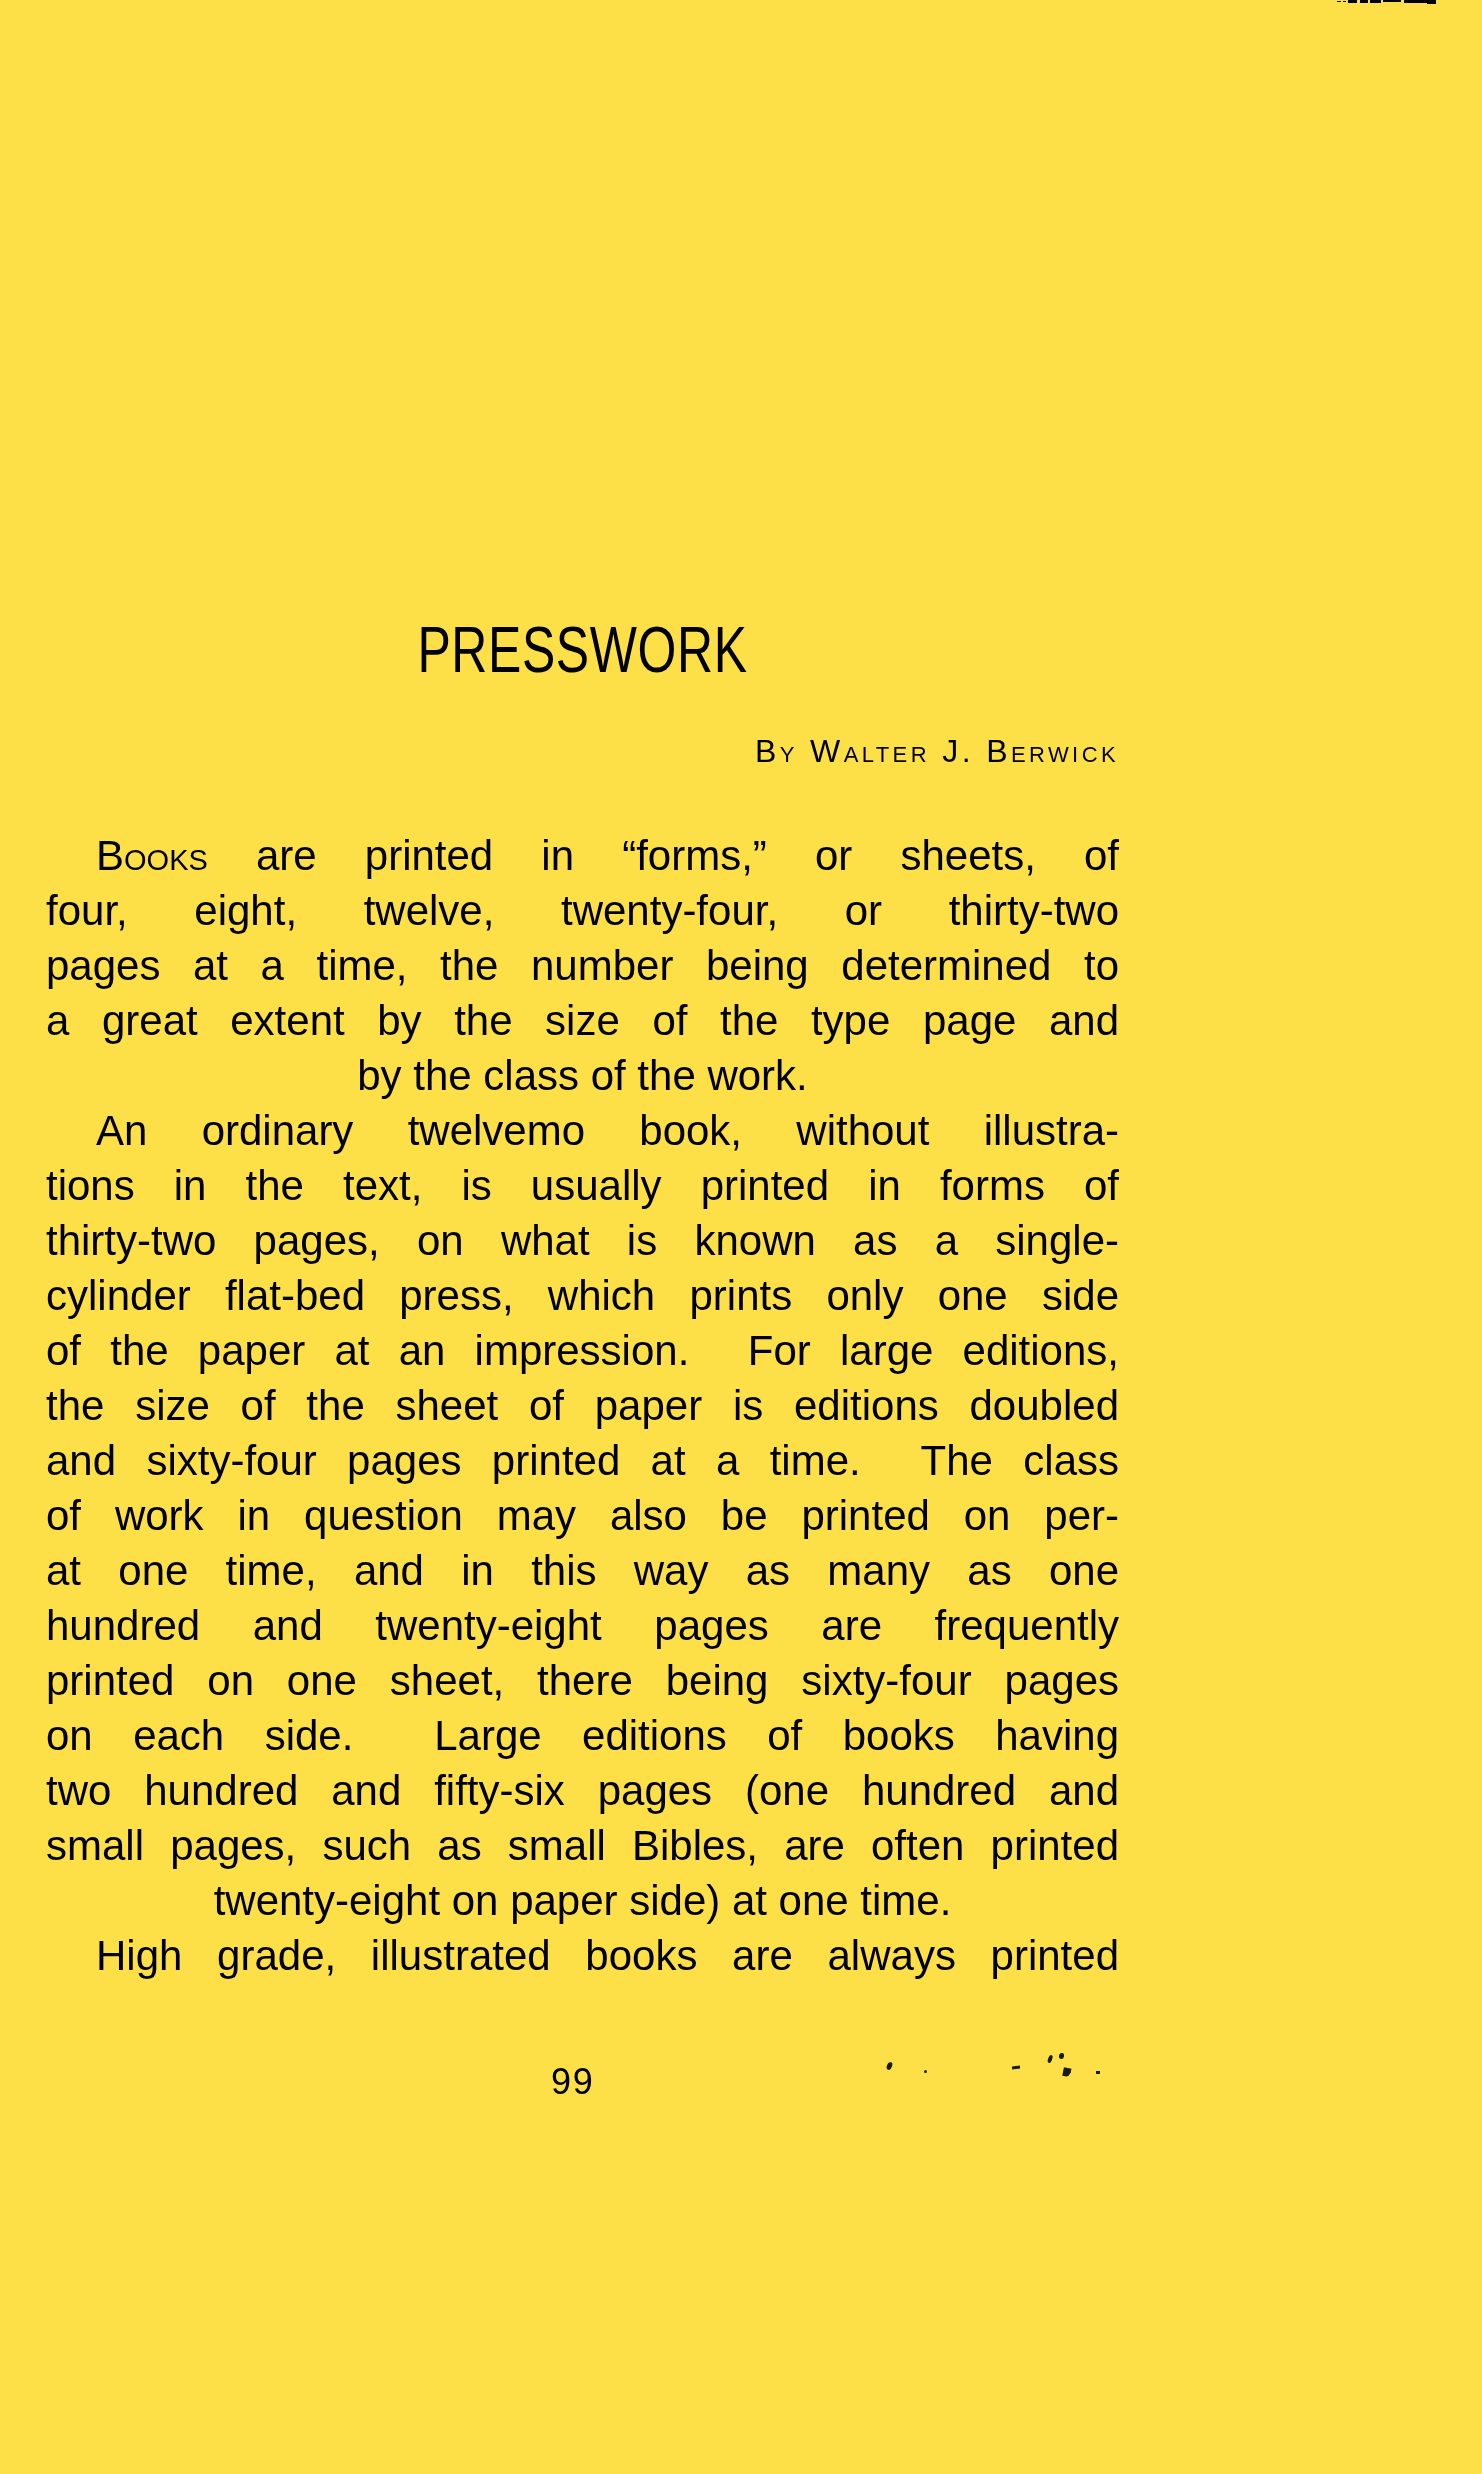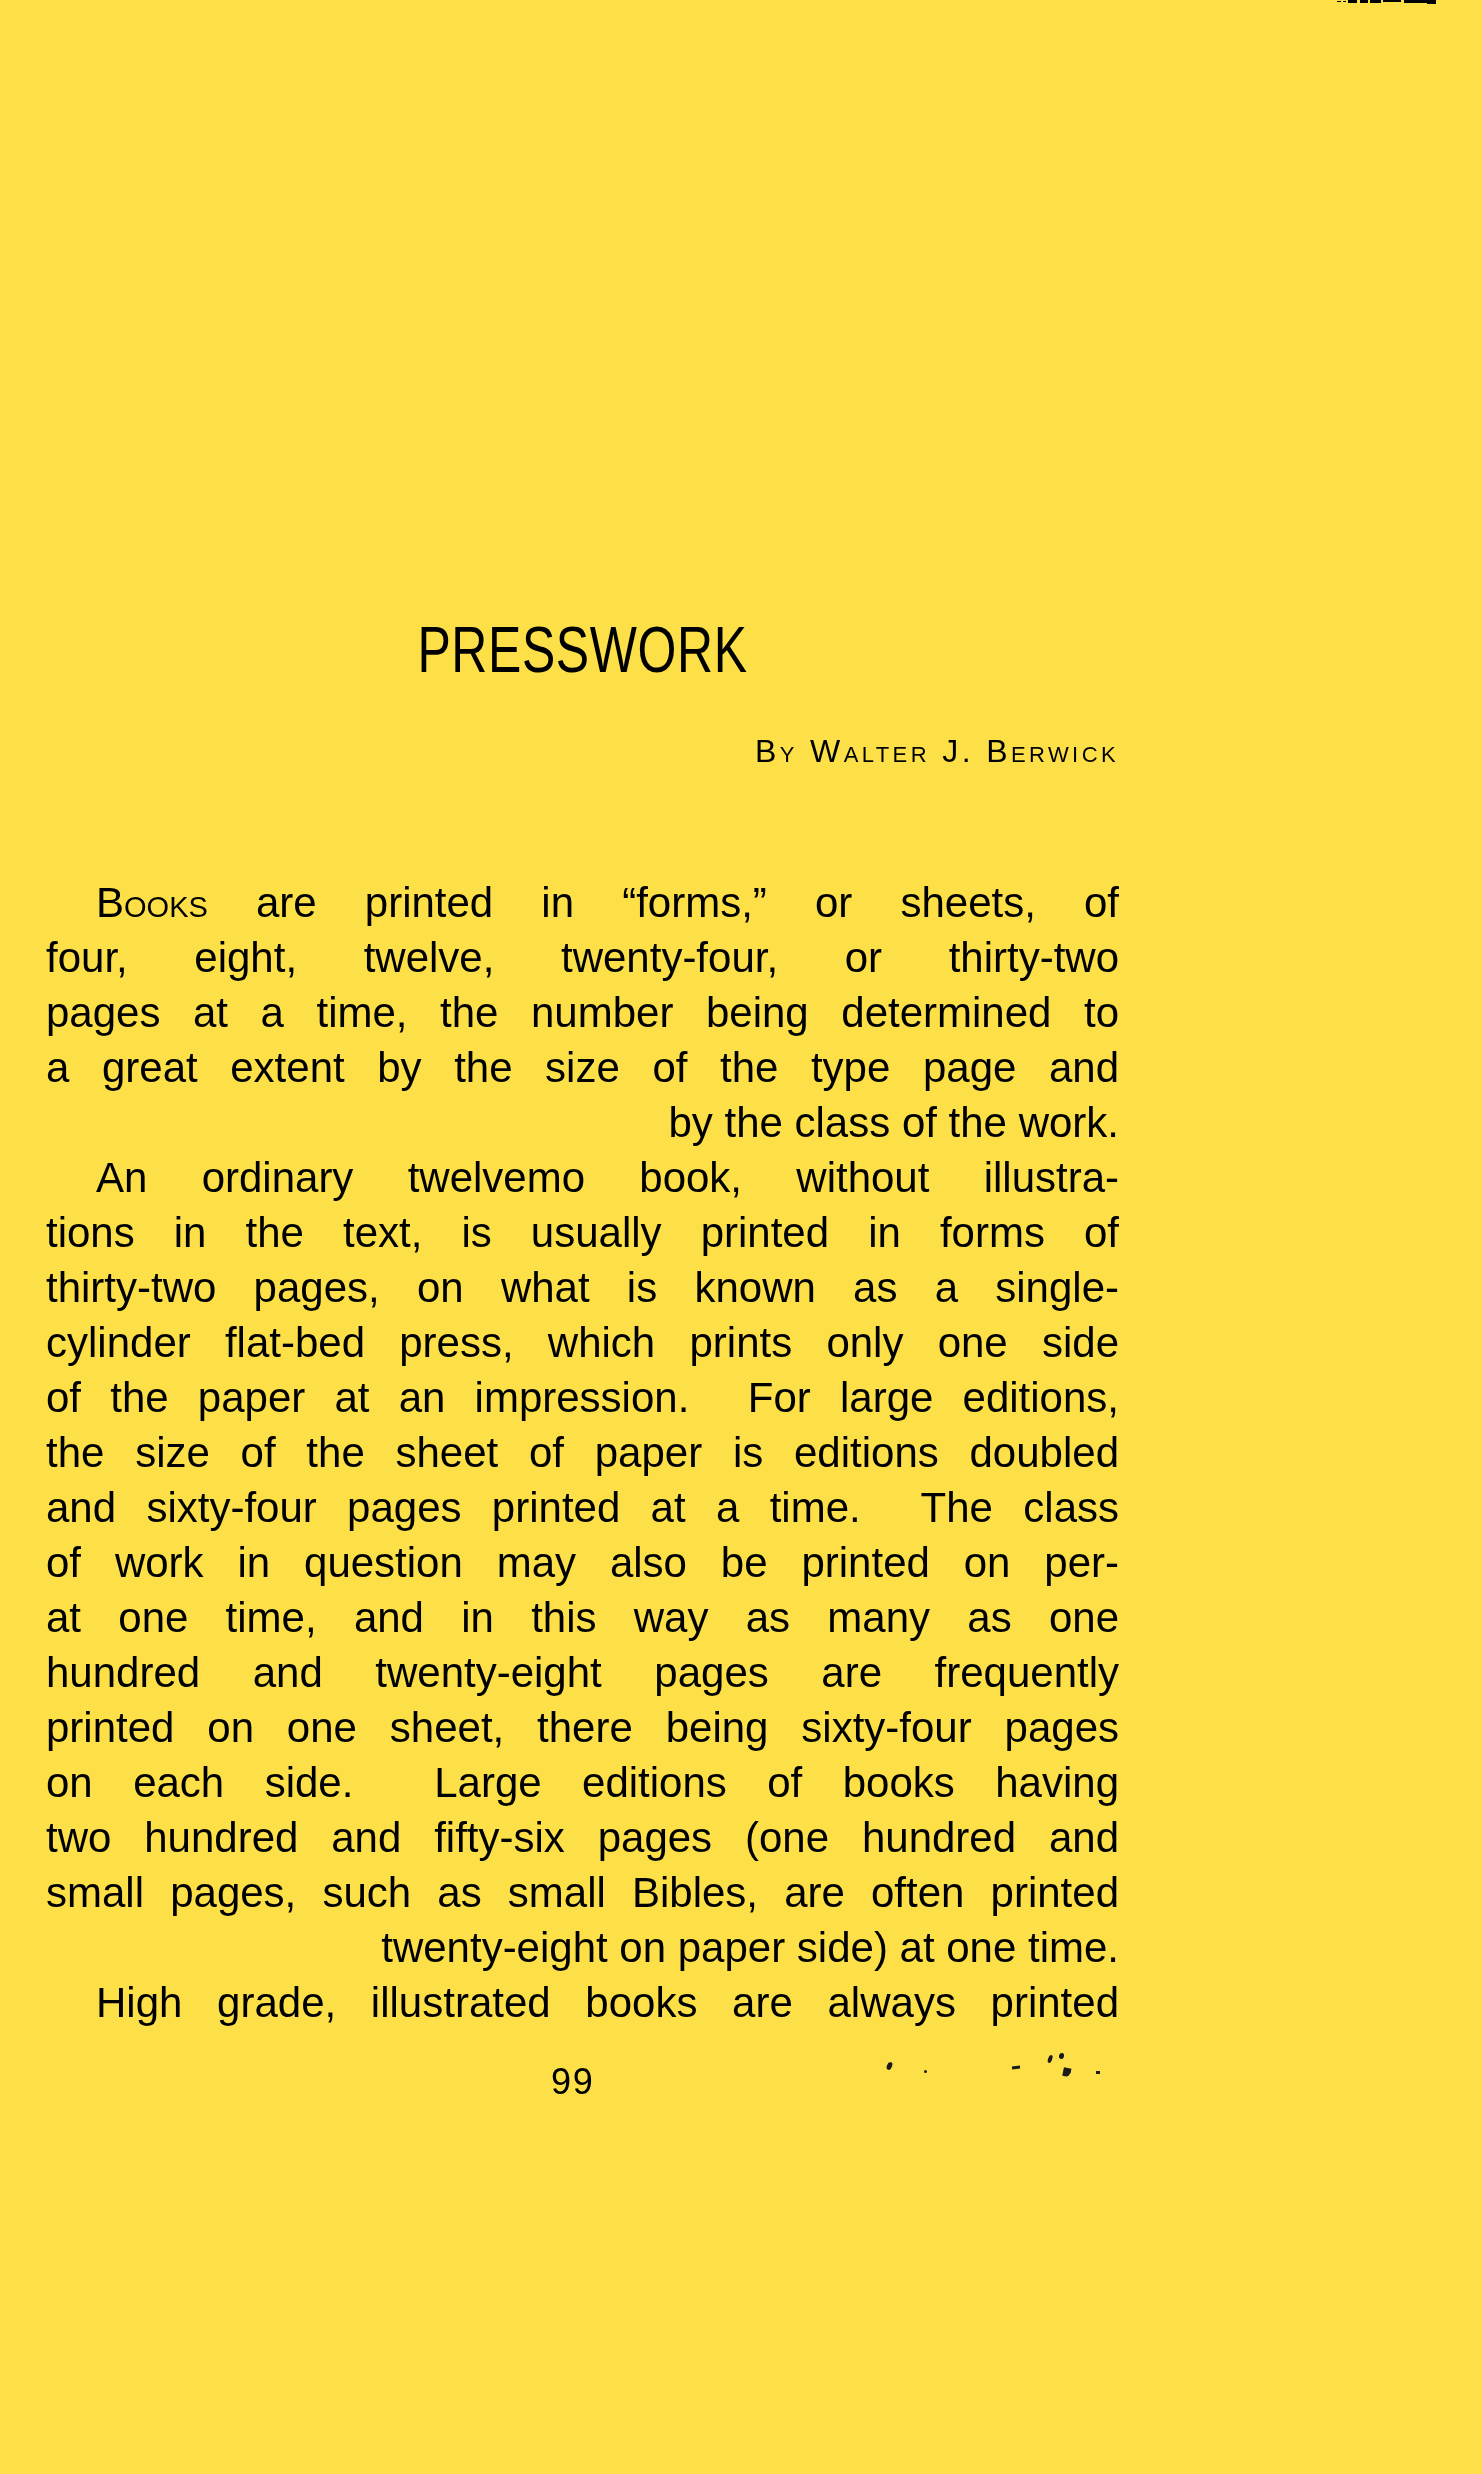--- a/index.html
+++ b/index.html
@@ -39,29 +39,29 @@
     font-size: 32px;
     line-height: 1;
     font-variant: small-caps;
     letter-spacing: 3.4px;
     white-space: nowrap;
   }
 
   
   .body-text {
     position: absolute;
-    top: 875px;
+    top: 828px;
     left: 46px;
     width: 1073px;
     font-size: 42px;
     line-height: 55px;
   }
   .paragraph { margin: 0; }
   .line {
-    text-align: right;
+    text-align: center;
     white-space: nowrap;
   }
   .line.just {
     white-space: normal;
     text-align: justify;
     text-align-last: justify;
   }
   .line.indent { text-indent: 50px; }
   .sc { font-variant: small-caps; }
 

